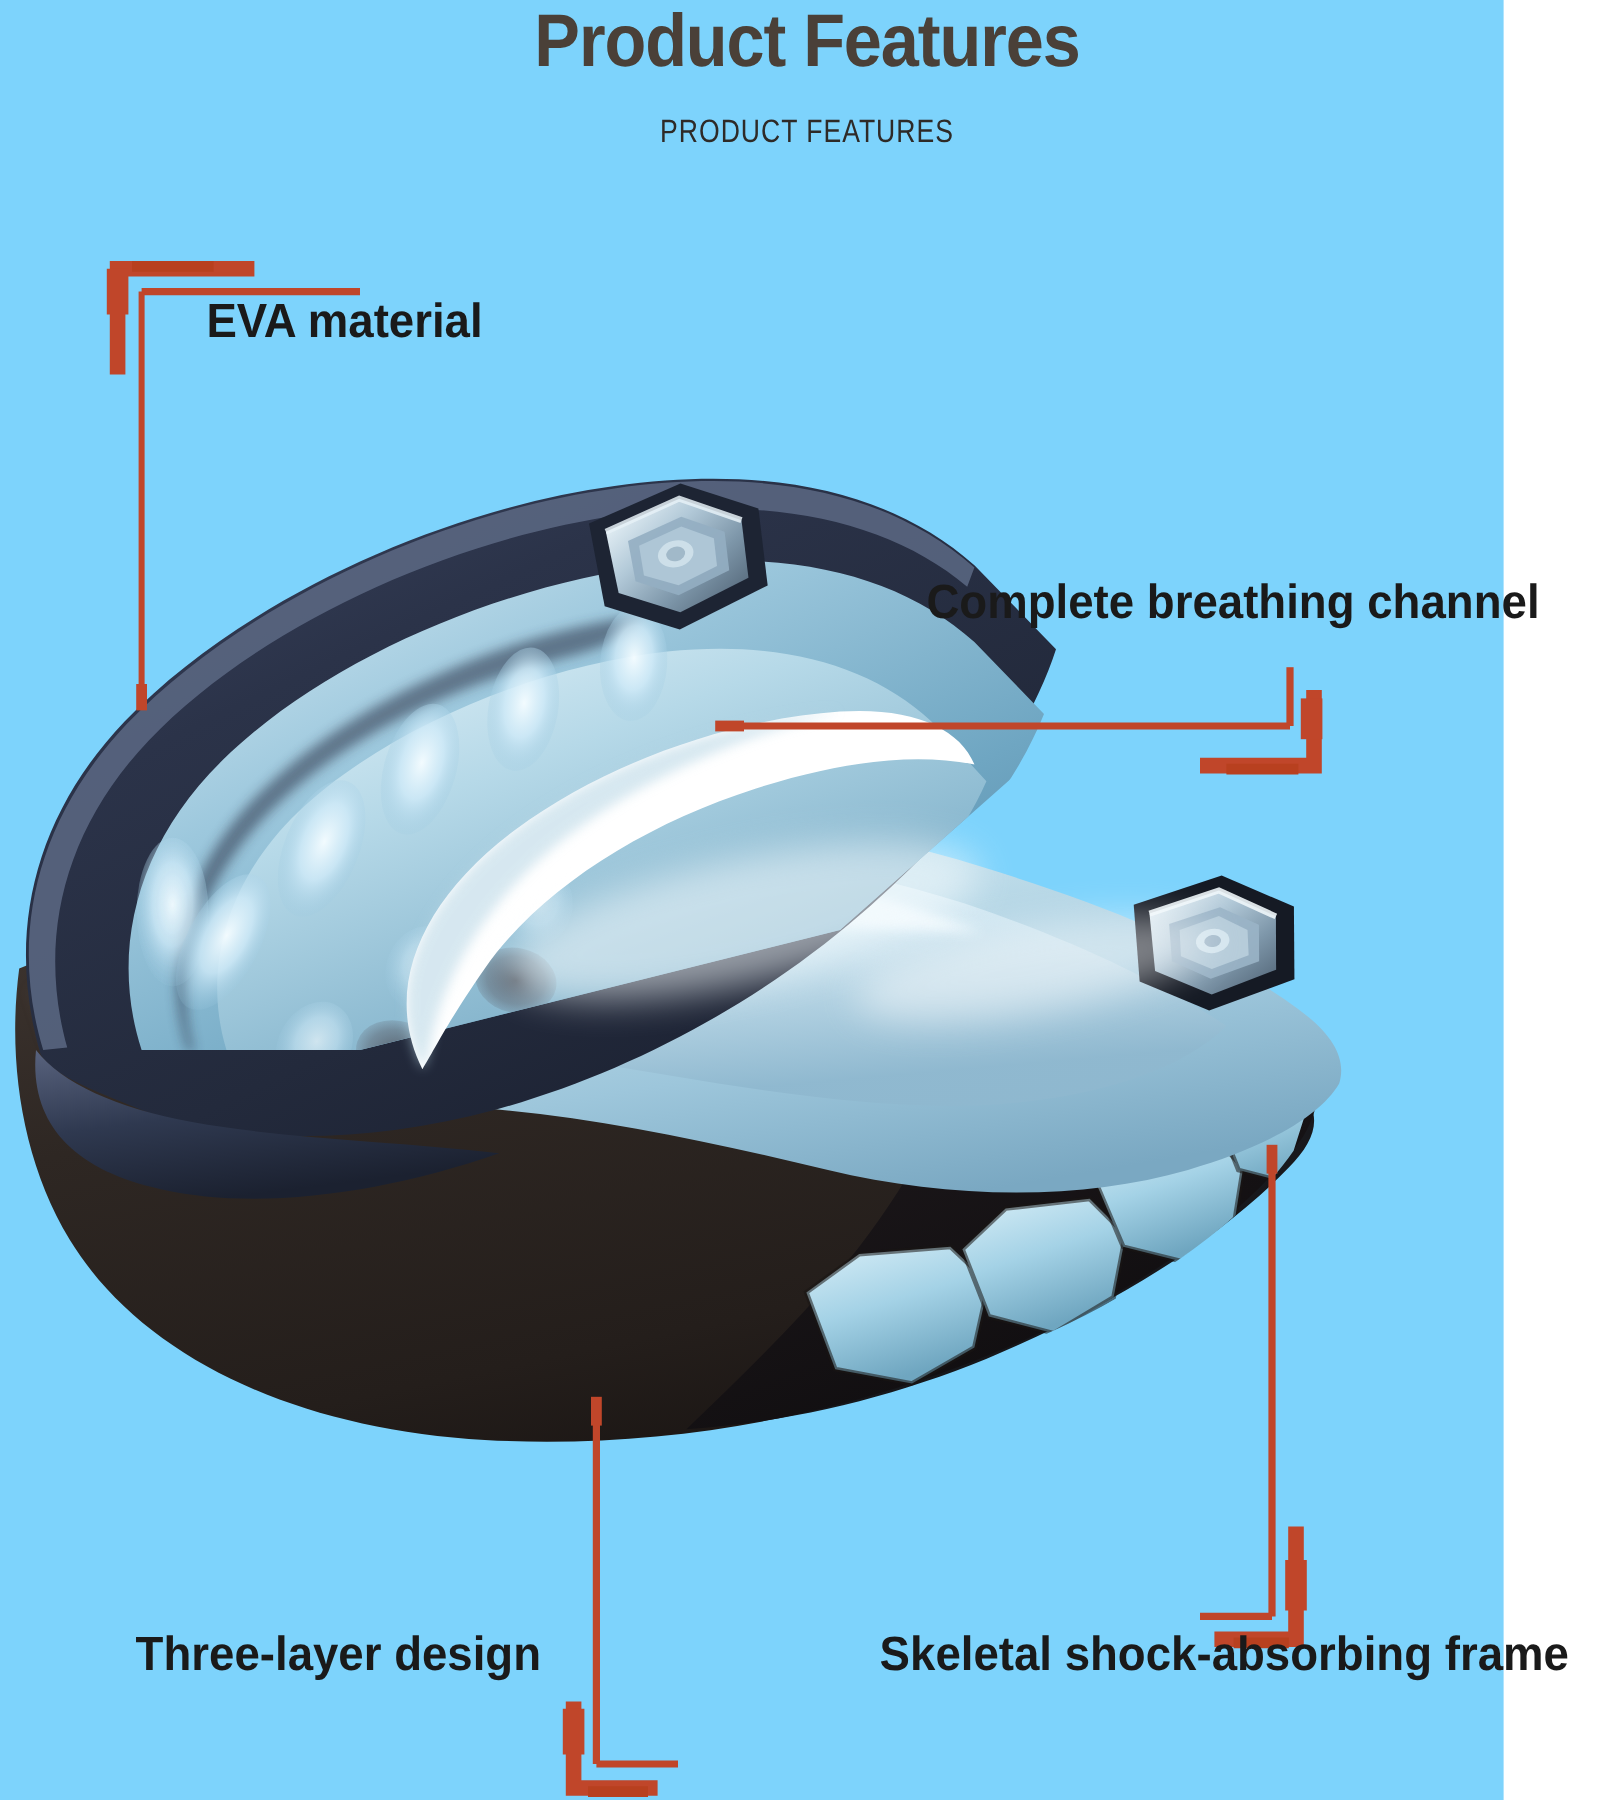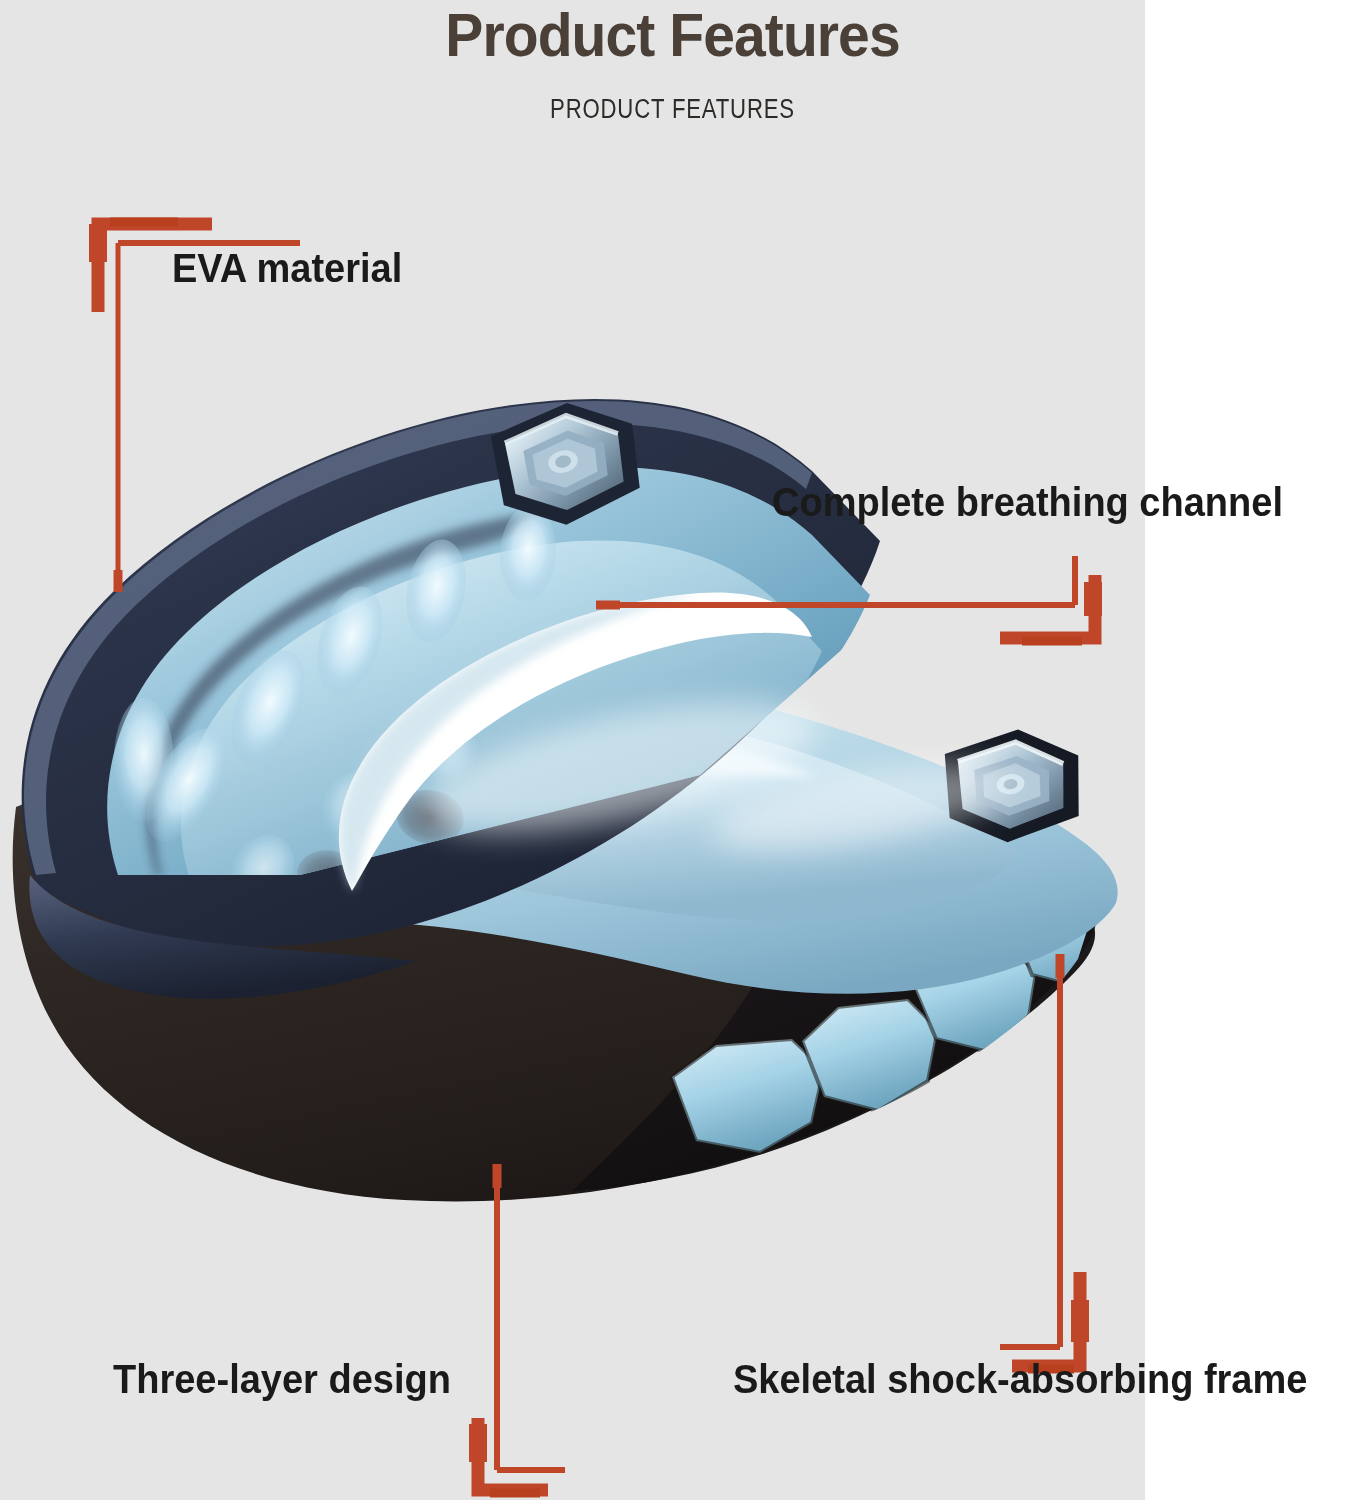--- a/index.html
+++ b/index.html
@@ -1,19 +1,19 @@
 <!DOCTYPE html>
 <html><head>
 <meta charset="utf-8">
 <style>
   html,body{margin:0;padding:0;background:#ffffff;}
   body{width:1345px;height:1500px;position:relative;overflow:hidden;
        font-family:"Liberation Sans","DejaVu Sans",sans-serif;}
 
-  .stage{position:absolute;left:0;top:0;width:1145px;height:1500px;background:#e5e5e5;}
+  .stage{position:absolute;left:0;top:0;width:1253px;height:1500px;background:#7dd3fc;}
 
   
   #title{
     position:absolute;left:0;top:2px;width:1345px;text-align:center;
     font-size:62px;font-weight:bold;color:#4a4038;letter-spacing:-1px;
     transform:scaleX(.92);transform-origin:50% 50%;line-height:1.05;
     white-space:nowrap;
   }
   #subtitle{
     position:absolute;left:0;top:94px;width:1345px;text-align:center;

